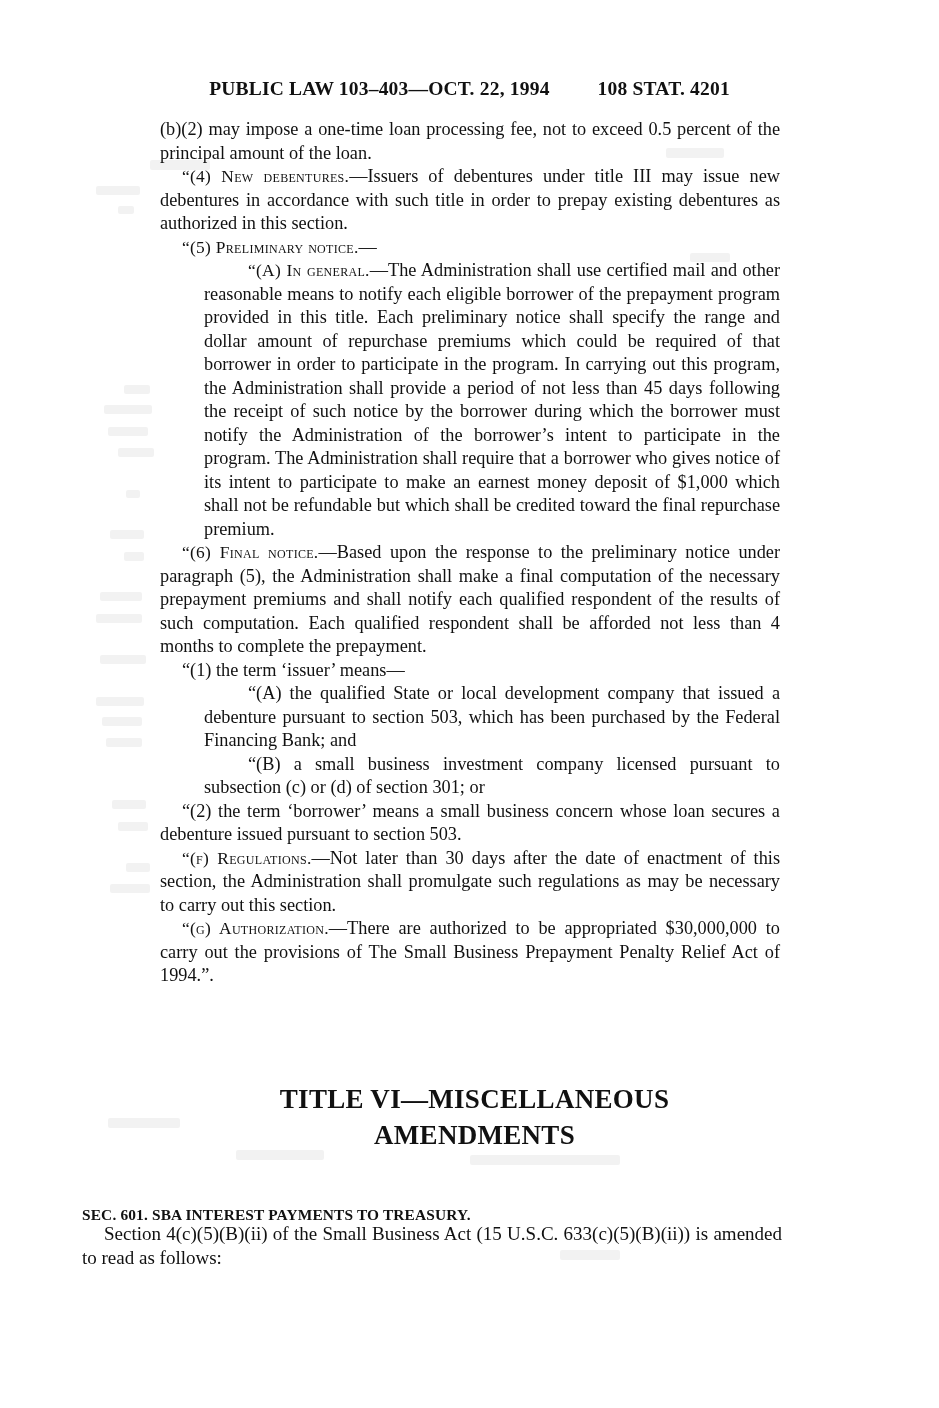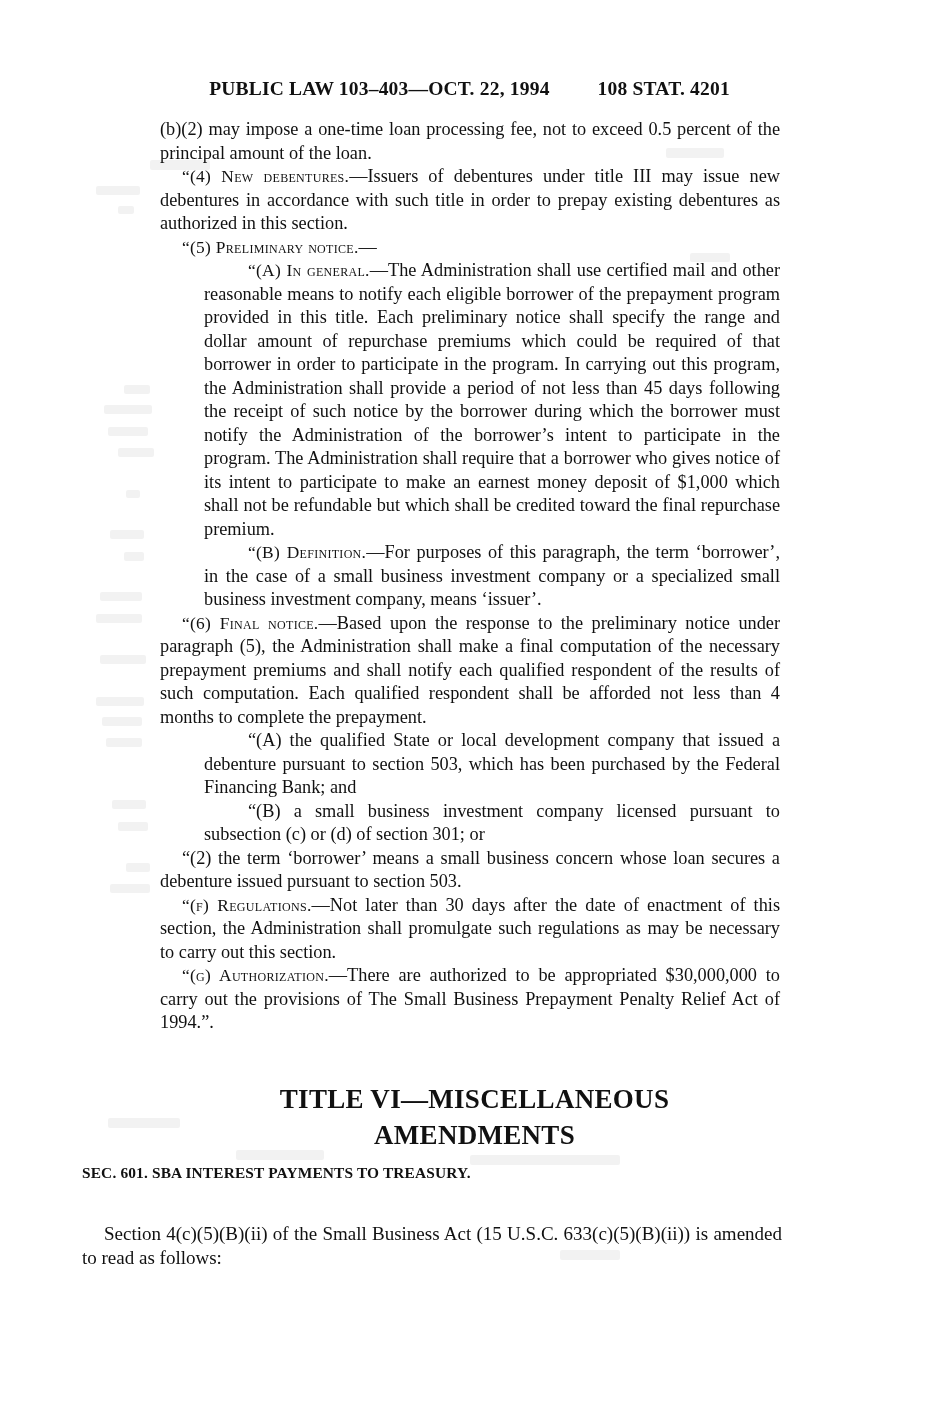--- a/index.html
+++ b/index.html
@@ -82,21 +82,21 @@
     text-align: center;
     font-family: "Liberation Serif", serif;
     font-weight: 700;
     font-size: 27px;
     line-height: 1.33;
     letter-spacing: 0.3px;
   }
 
   .sec-head {
     position: absolute;
-    top: 1164px;
+    top: 1206px;
     left: 82px;
     width: 700px;
     font-family: "Liberation Serif", serif;
     font-weight: 700;
     font-size: 15.4px;
     letter-spacing: 0.15px;
   }
 
   .tail {
     position: absolute;
@@ -158,25 +158,25 @@
   <div class="column">
 
     <p class="flush">(b)(2) may impose a one-time loan processing fee, not to exceed 0.5 percent of the principal amount of the loan.</p>
 
     <p class="ind1"><span class="sc">“(4) New debentures.</span><span>—Issuers of debentures under title III may issue new debentures in accordance with such title in order to prepay existing debentures as authorized in this section.</span></p>
 
     <p class="ind1"><span class="sc">“(5) Preliminary notice.</span><span>—</span></p>
 
     <p class="ind3"><span class="sc">“(A) In general.</span><span>—The Administration shall use certified mail and other reasonable means to notify each eligible borrower of the prepayment program provided in this title. Each preliminary notice shall specify the range and dollar amount of repurchase premiums which could be required of that borrower in order to participate in the program. In carrying out this program, the Administration shall provide a period of not less than 45 days following the receipt of such notice by the borrower during which the borrower must notify the Administration of the borrower’s intent to participate in the program. The Administration shall require that a borrower who gives notice of its intent to participate to make an earnest money deposit of $1,000 which shall not be refundable but which shall be credited toward the final repurchase premium.</span></p>
 
-    <p class="ind3"><span class="sc">“(B) Definition.</span><span>—For purposes of this paragraph, the term ‘borrower’, in the case of a small business investment company or a specialized small business investment company, means ‘issuer’.</span></p>
 
     <p class="ind1"><span class="sc">“(6) Final notice.</span><span>—Based upon the response to the preliminary notice under paragraph (5), the Administration shall make a final computation of the necessary prepayment premiums and shall notify each qualified respondent of the results of such computation. Each qualified respondent shall be afforded not less than 4 months to complete the prepayment.</span></p>
 
 
+    <p class="ind1">“(1) the term ‘issuer’ means—</p>
 
     <p class="ind3">“(A) the qualified State or local development company that issued a debenture pursuant to section 503, which has been purchased by the Federal Financing Bank; and</p>
 
     <p class="ind3">“(B) a small business investment company licensed pursuant to subsection (c) or (d) of section 301; or</p>
 
     <p class="ind1">“(2) the term ‘borrower’ means a small business concern whose loan secures a debenture issued pursuant to section 503.</p>
 
     <p class="ind1"><span class="sc">“(f) Regulations.</span><span>—Not later than 30 days after the date of enactment of this section, the Administration shall promulgate such regulations as may be necessary to carry out this section.</span></p>
 
     <p class="ind1"><span class="sc">“(g) Authorization.</span><span>—There are authorized to be appropriated $30,000,000 to carry out the provisions of The Small Business Prepayment Penalty Relief Act of 1994.”.</span></p>

